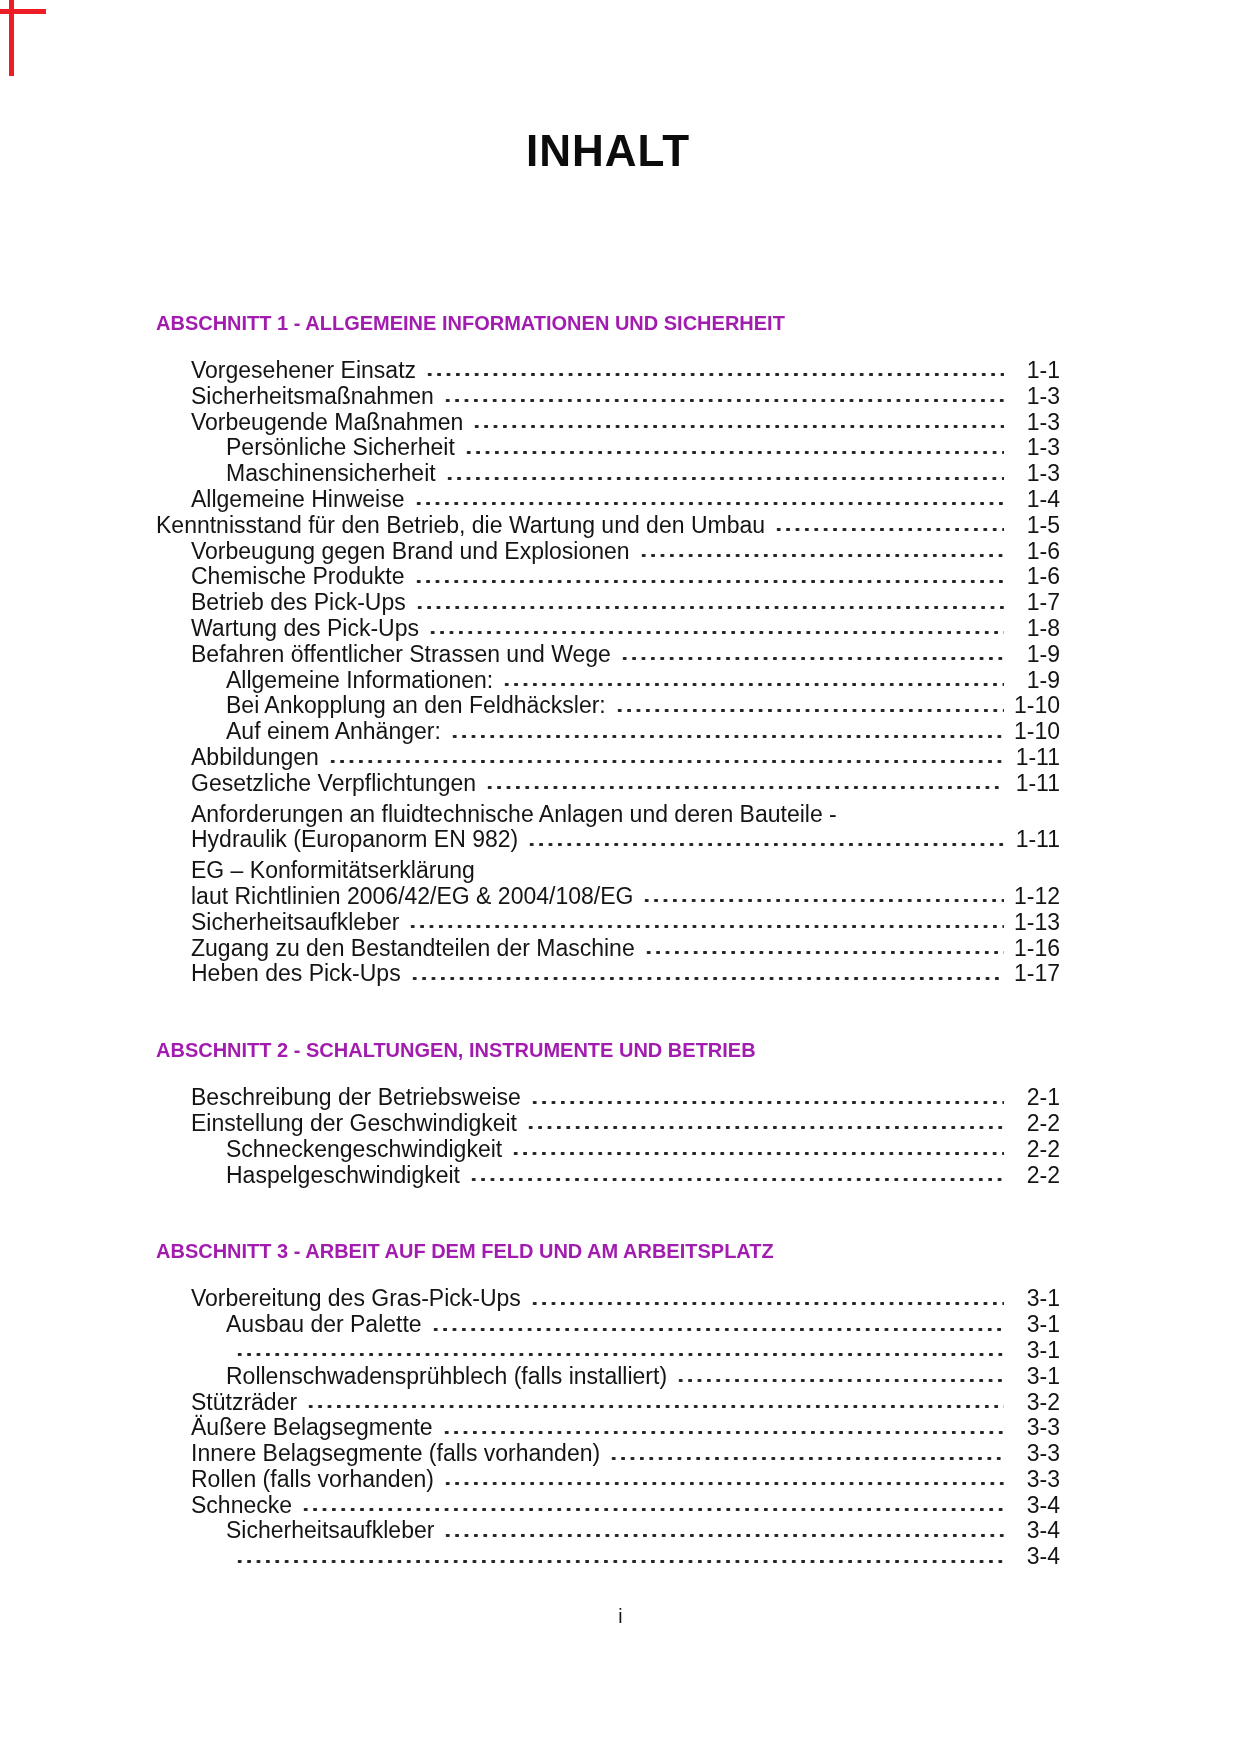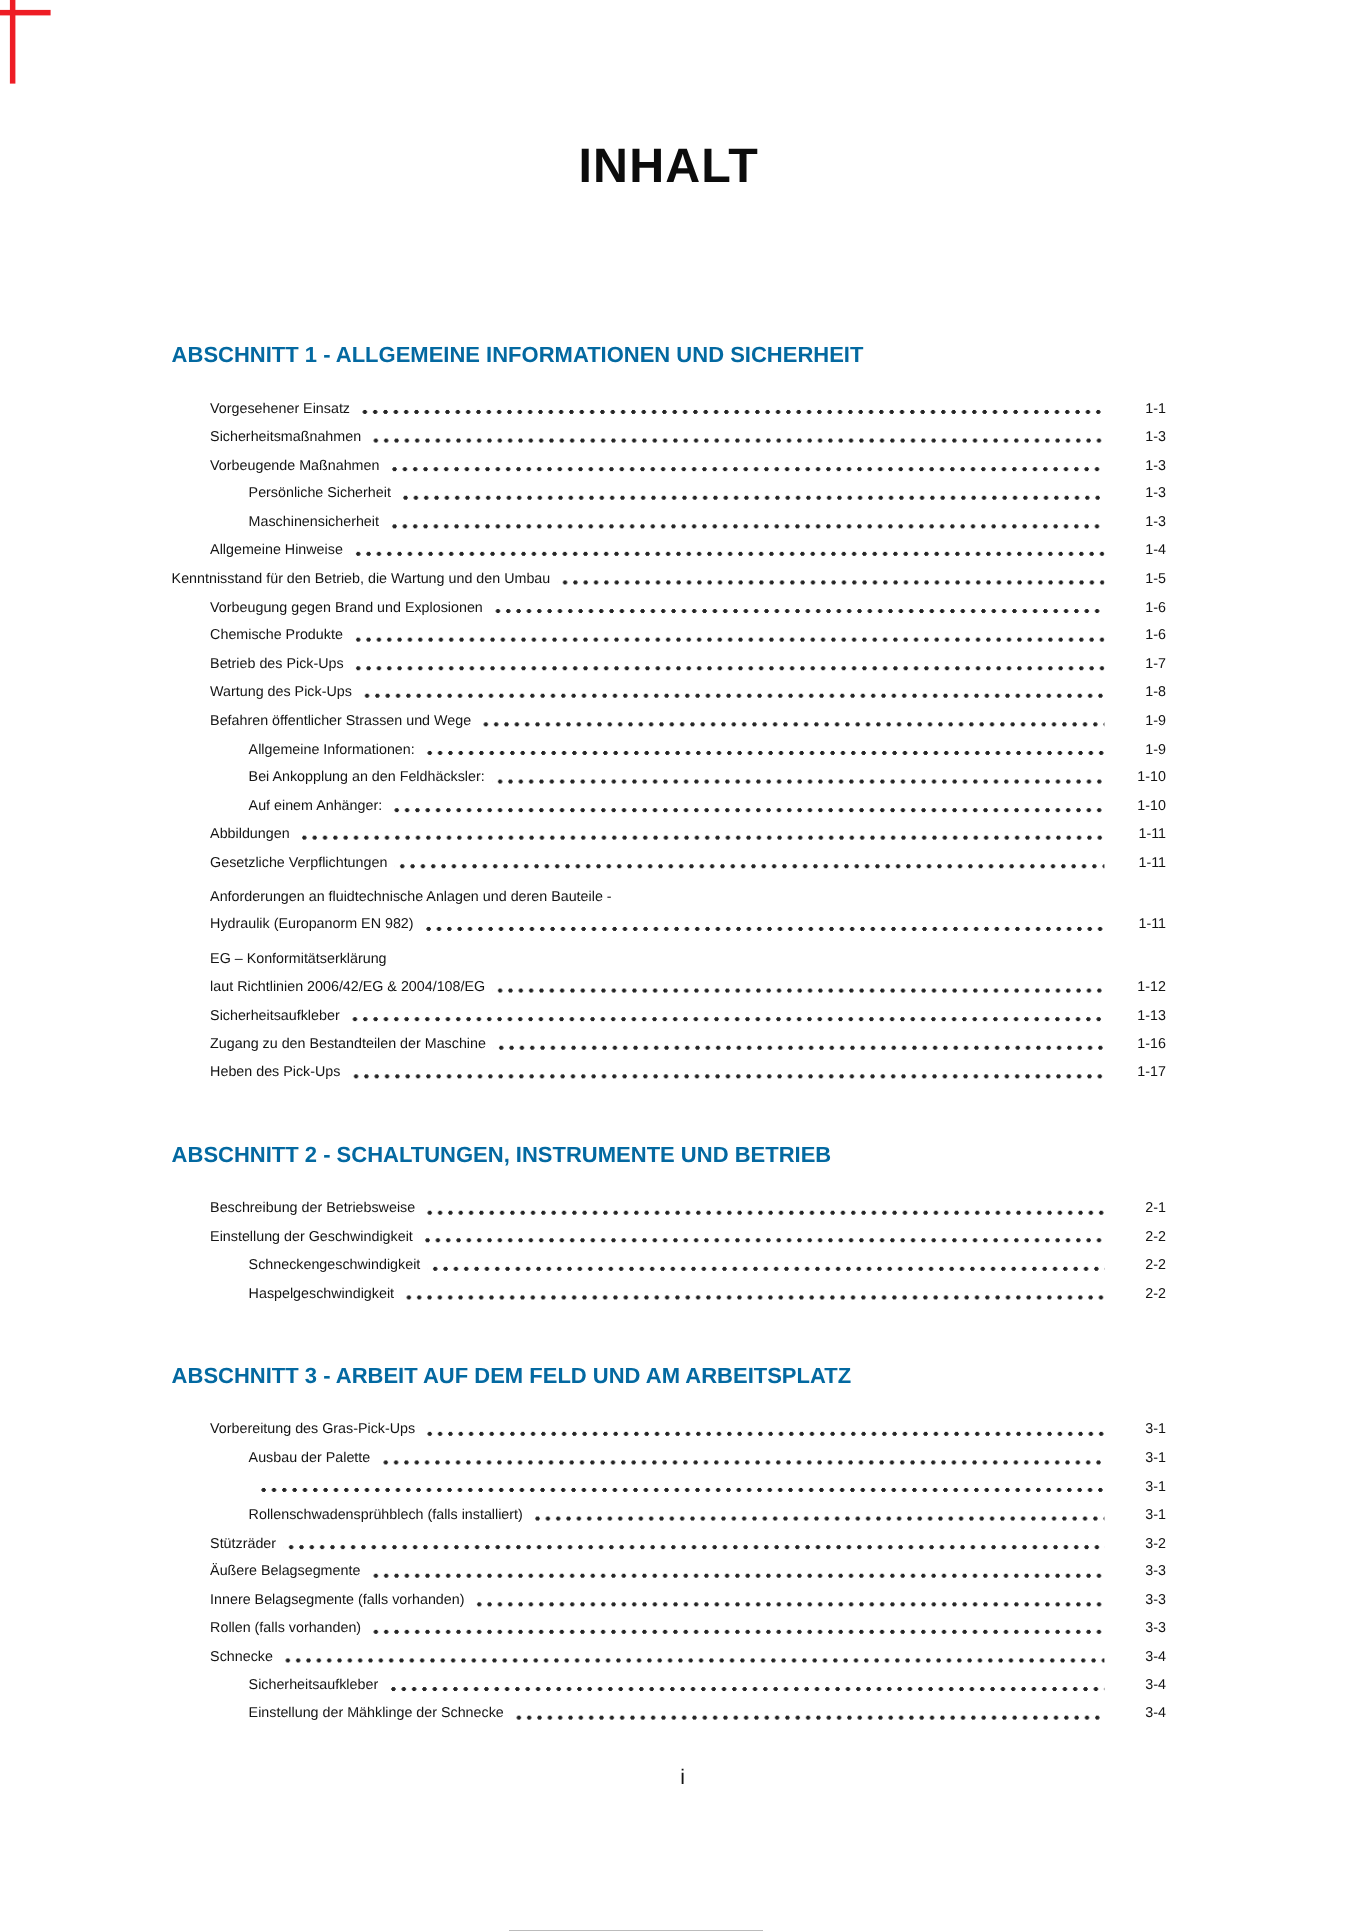--- a/index.html
+++ b/index.html
@@ -29,29 +29,29 @@
     font-weight: bold;
     letter-spacing: 1px;
     color: #0c0c0c;
   }
   .section { }
   .heading {
     margin-top: 50px;
     font-size: 20px;
     font-weight: bold;
     line-height: 26px;
-    color: #0369a1;
+    color: #a21caf;
     white-space: nowrap;
   }
   .section:first-child .heading { margin-top: 134px; }
   .entries { margin-top: 22px; }
   .row {
     display: flex;
     align-items: center;
-    font-size: 13px;
+    font-size: 23px;
     line-height: 25.8px;
     white-space: nowrap;
   }
   .row.multistart { margin-top: 5px; }
   .indent-0 { padding-left: 0; }
   .indent-1 { padding-left: 35px; }
   .indent-2 { padding-left: 70px; }
   .label { flex: 0 0 auto; }
   .dots {
     flex: 1 1 auto;
@@ -280,21 +280,20 @@
               <span class="label">Schnecke</span>
               <span class="dots"></span>
               <span class="pagenum">3-4</span>
             </div>
             <div class="row indent-2">
               <span class="label">Sicherheitsaufkleber</span>
               <span class="dots"></span>
               <span class="pagenum">3-4</span>
             </div>
             <div class="row indent-2">
-              <span class="label">Einstellung der Mähklinge der Schnecke</span>
               <span class="dots"></span>
               <span class="pagenum">3-4</span>
             </div>
           </div>
         </div>
       </div>
   </div>
 
   <div class="footer">i</div>
 </div>

